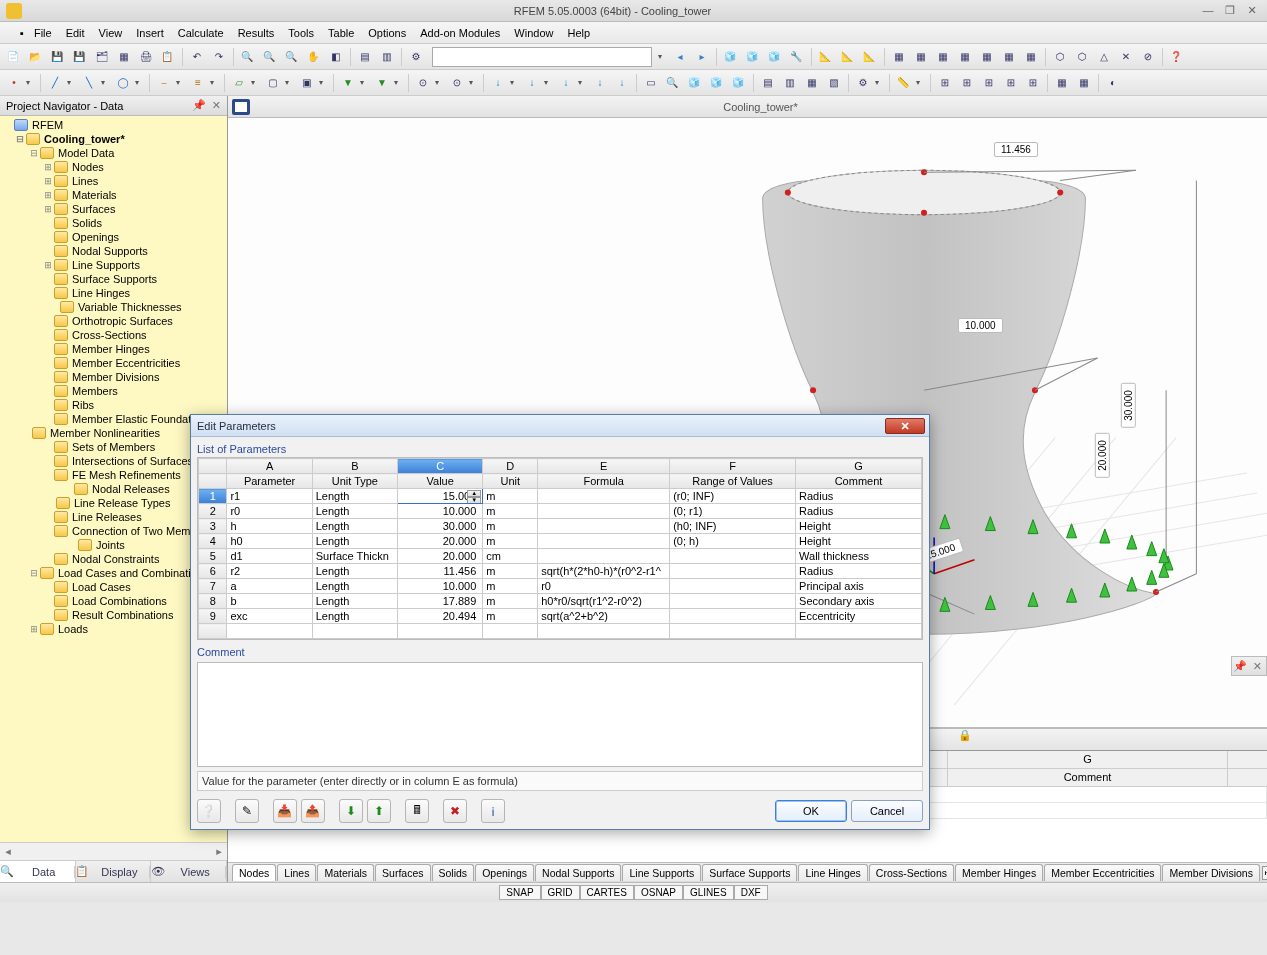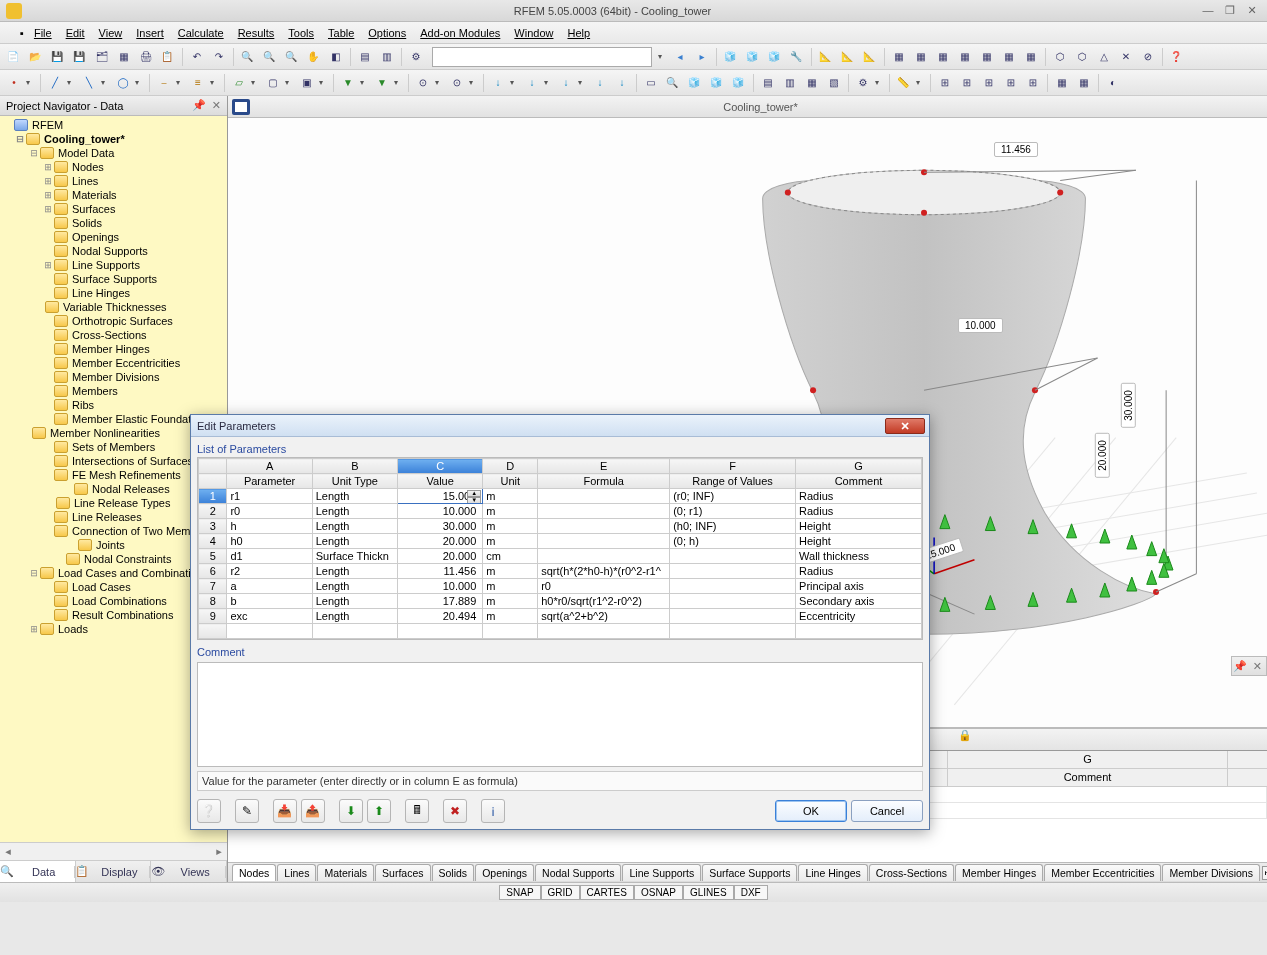--- a/index.html
+++ b/index.html
@@ -7,21 +7,21 @@
 
 
 .titlebar { height: 22px; background: linear-gradient(#e8e8e8,#d8d8d8); border-bottom: 1px solid #bbb; display: flex; align-items: center; }
 .titlebar .app-icon { width: 16px; height: 16px; margin: 0 6px; background:#f0c030; border-radius:3px; }
 .titlebar .title { flex:1; text-align:center; color:#444; }
 .titlebar .wbtns { display:flex; margin-right:4px; }
 .titlebar .wbtns span { width:22px; text-align:center; color:#666; cursor:pointer; }
 
 
 .menubar { height: 22px; background: linear-gradient(#f5f5f5,#e9e9e9); border-bottom:1px solid #ccc; display:flex; align-items:center; padding-left:18px; gap:2px;}
-.menubar span { padding: 2px 6px; text-decoration: underline; cursor:pointer; }
+.menubar span { padding: 2px 6px; cursor:pointer; }
 .menubar span.tb-icon-small{ text-decoration:none; padding:2px 2px; }
 
 
 .toolbar { height: 26px; background: linear-gradient(#f5f5f5,#e4e4e4); border-bottom:1px solid #ccc; display:flex; align-items:center; padding:0 4px; gap:2px; }
 .tb-icon { width:20px; height:20px; border:1px solid transparent; border-radius:2px; display:flex; align-items:center; justify-content:center; font-size:10px; cursor:pointer; color:#336; }
 .tb-sep { width:1px; height:18px; background:#ccc; margin:0 2px; }
 .tb-combo { width:220px; height:20px; border:1px solid #aaa; background:#fff; margin:0 4px; }
 .tb-dd { width:10px; display:inline-block; font-size:8px; color:#555; }
 
 
@@ -327,21 +327,21 @@
           <div class="tree-item" style="padding-left: 42px;">
             <span class="tw"></span>
             <span class="fold"></span>
             <span>Surface Supports</span>
           </div>
           <div class="tree-item" style="padding-left: 42px;">
             <span class="tw"></span>
             <span class="fold"></span>
             <span>Line Hinges</span>
           </div>
-          <div class="tree-item" style="padding-left: 33px;">
+          <div class="tree-item" style="padding-left: 48px;">
             <span class="tw"></span>
             <span class="fold"></span>
             <span>Variable Thicknesses</span>
           </div>
           <div class="tree-item" style="padding-left: 42px;">
             <span class="tw"></span>
             <span class="fold"></span>
             <span>Orthotropic Surfaces</span>
           </div>
           <div class="tree-item" style="padding-left: 42px;">
@@ -417,21 +417,21 @@
           <div class="tree-item" style="padding-left: 42px;">
             <span class="tw"></span>
             <span class="fold"></span>
             <span>Connection of Two Members</span>
           </div>
           <div class="tree-item" style="padding-left: 66px;">
             <span class="tw"></span>
             <span class="fold"></span>
             <span>Joints</span>
           </div>
-          <div class="tree-item" style="padding-left: 42px; margin-left: 12px;">
+          <div class="tree-item" style="padding-left: 42px;">
             <span class="tw"></span>
             <span class="fold"></span>
             <span>Nodal Constraints</span>
           </div>
         </div>
       <div class="tree-item" style="padding-left:28px;">
           <span class="tw">⊟</span>
           <span class="fold"></span>
           <span>Load Cases and Combinations</span>
         </div>

